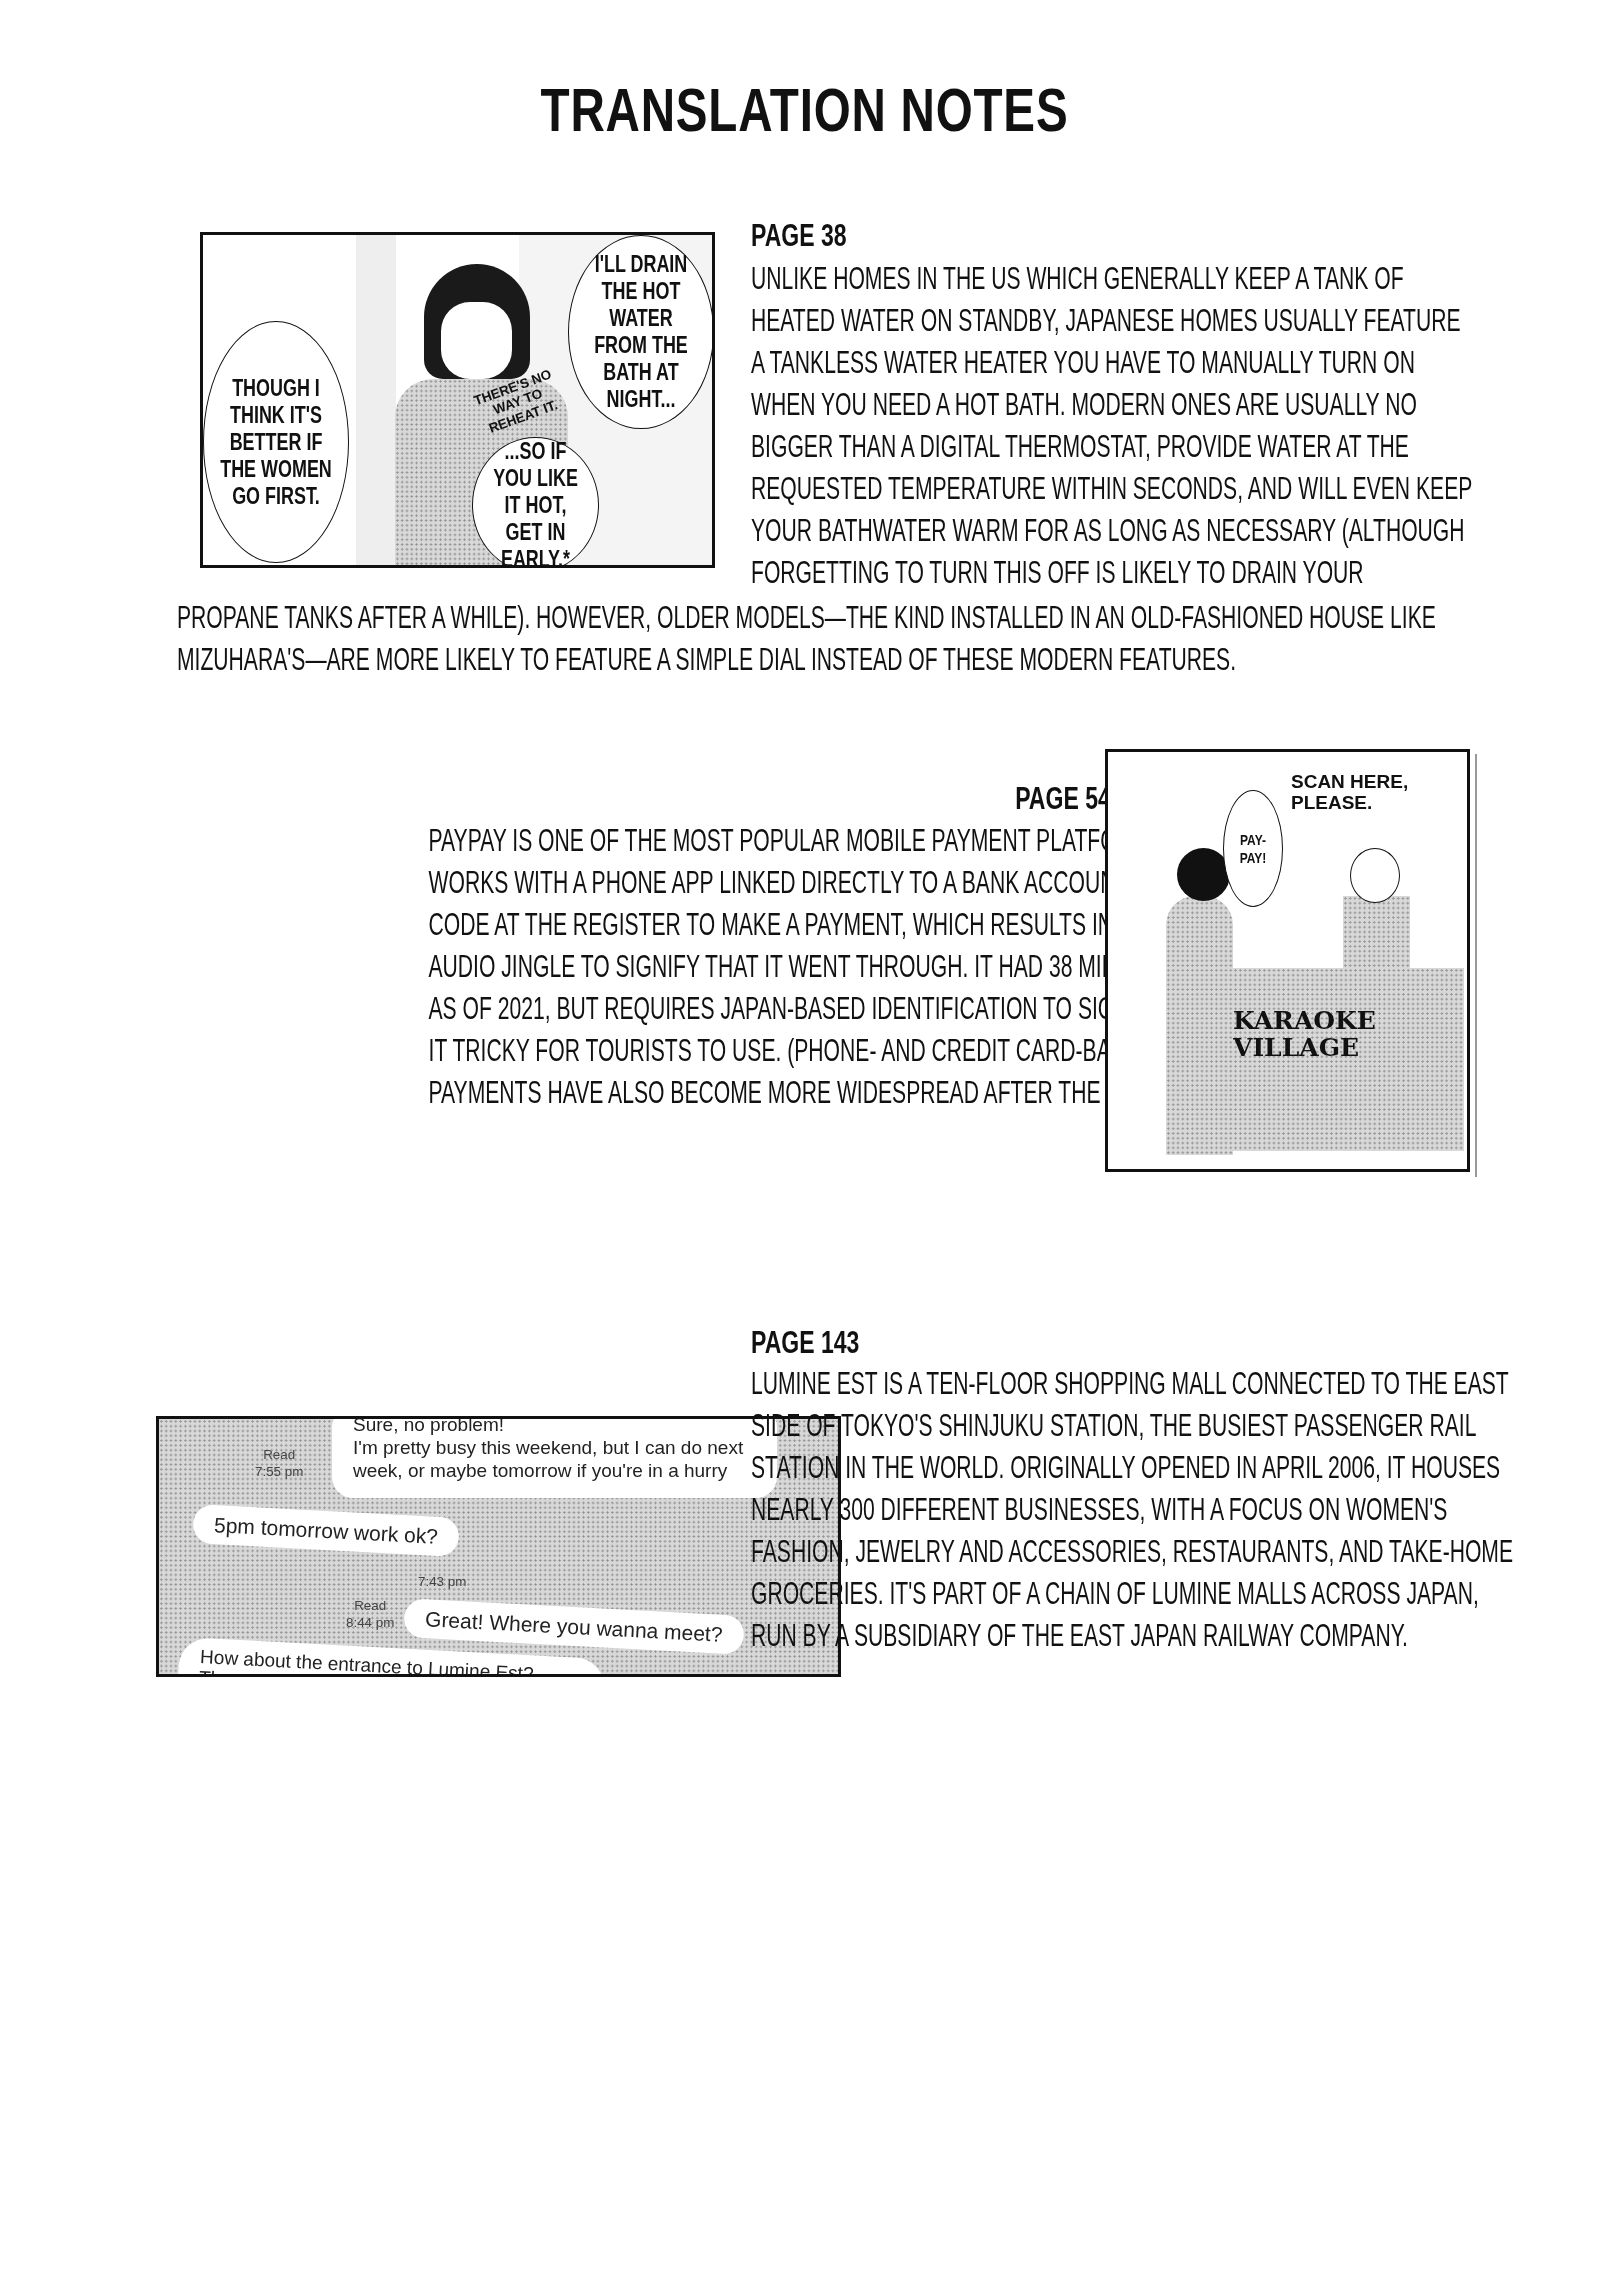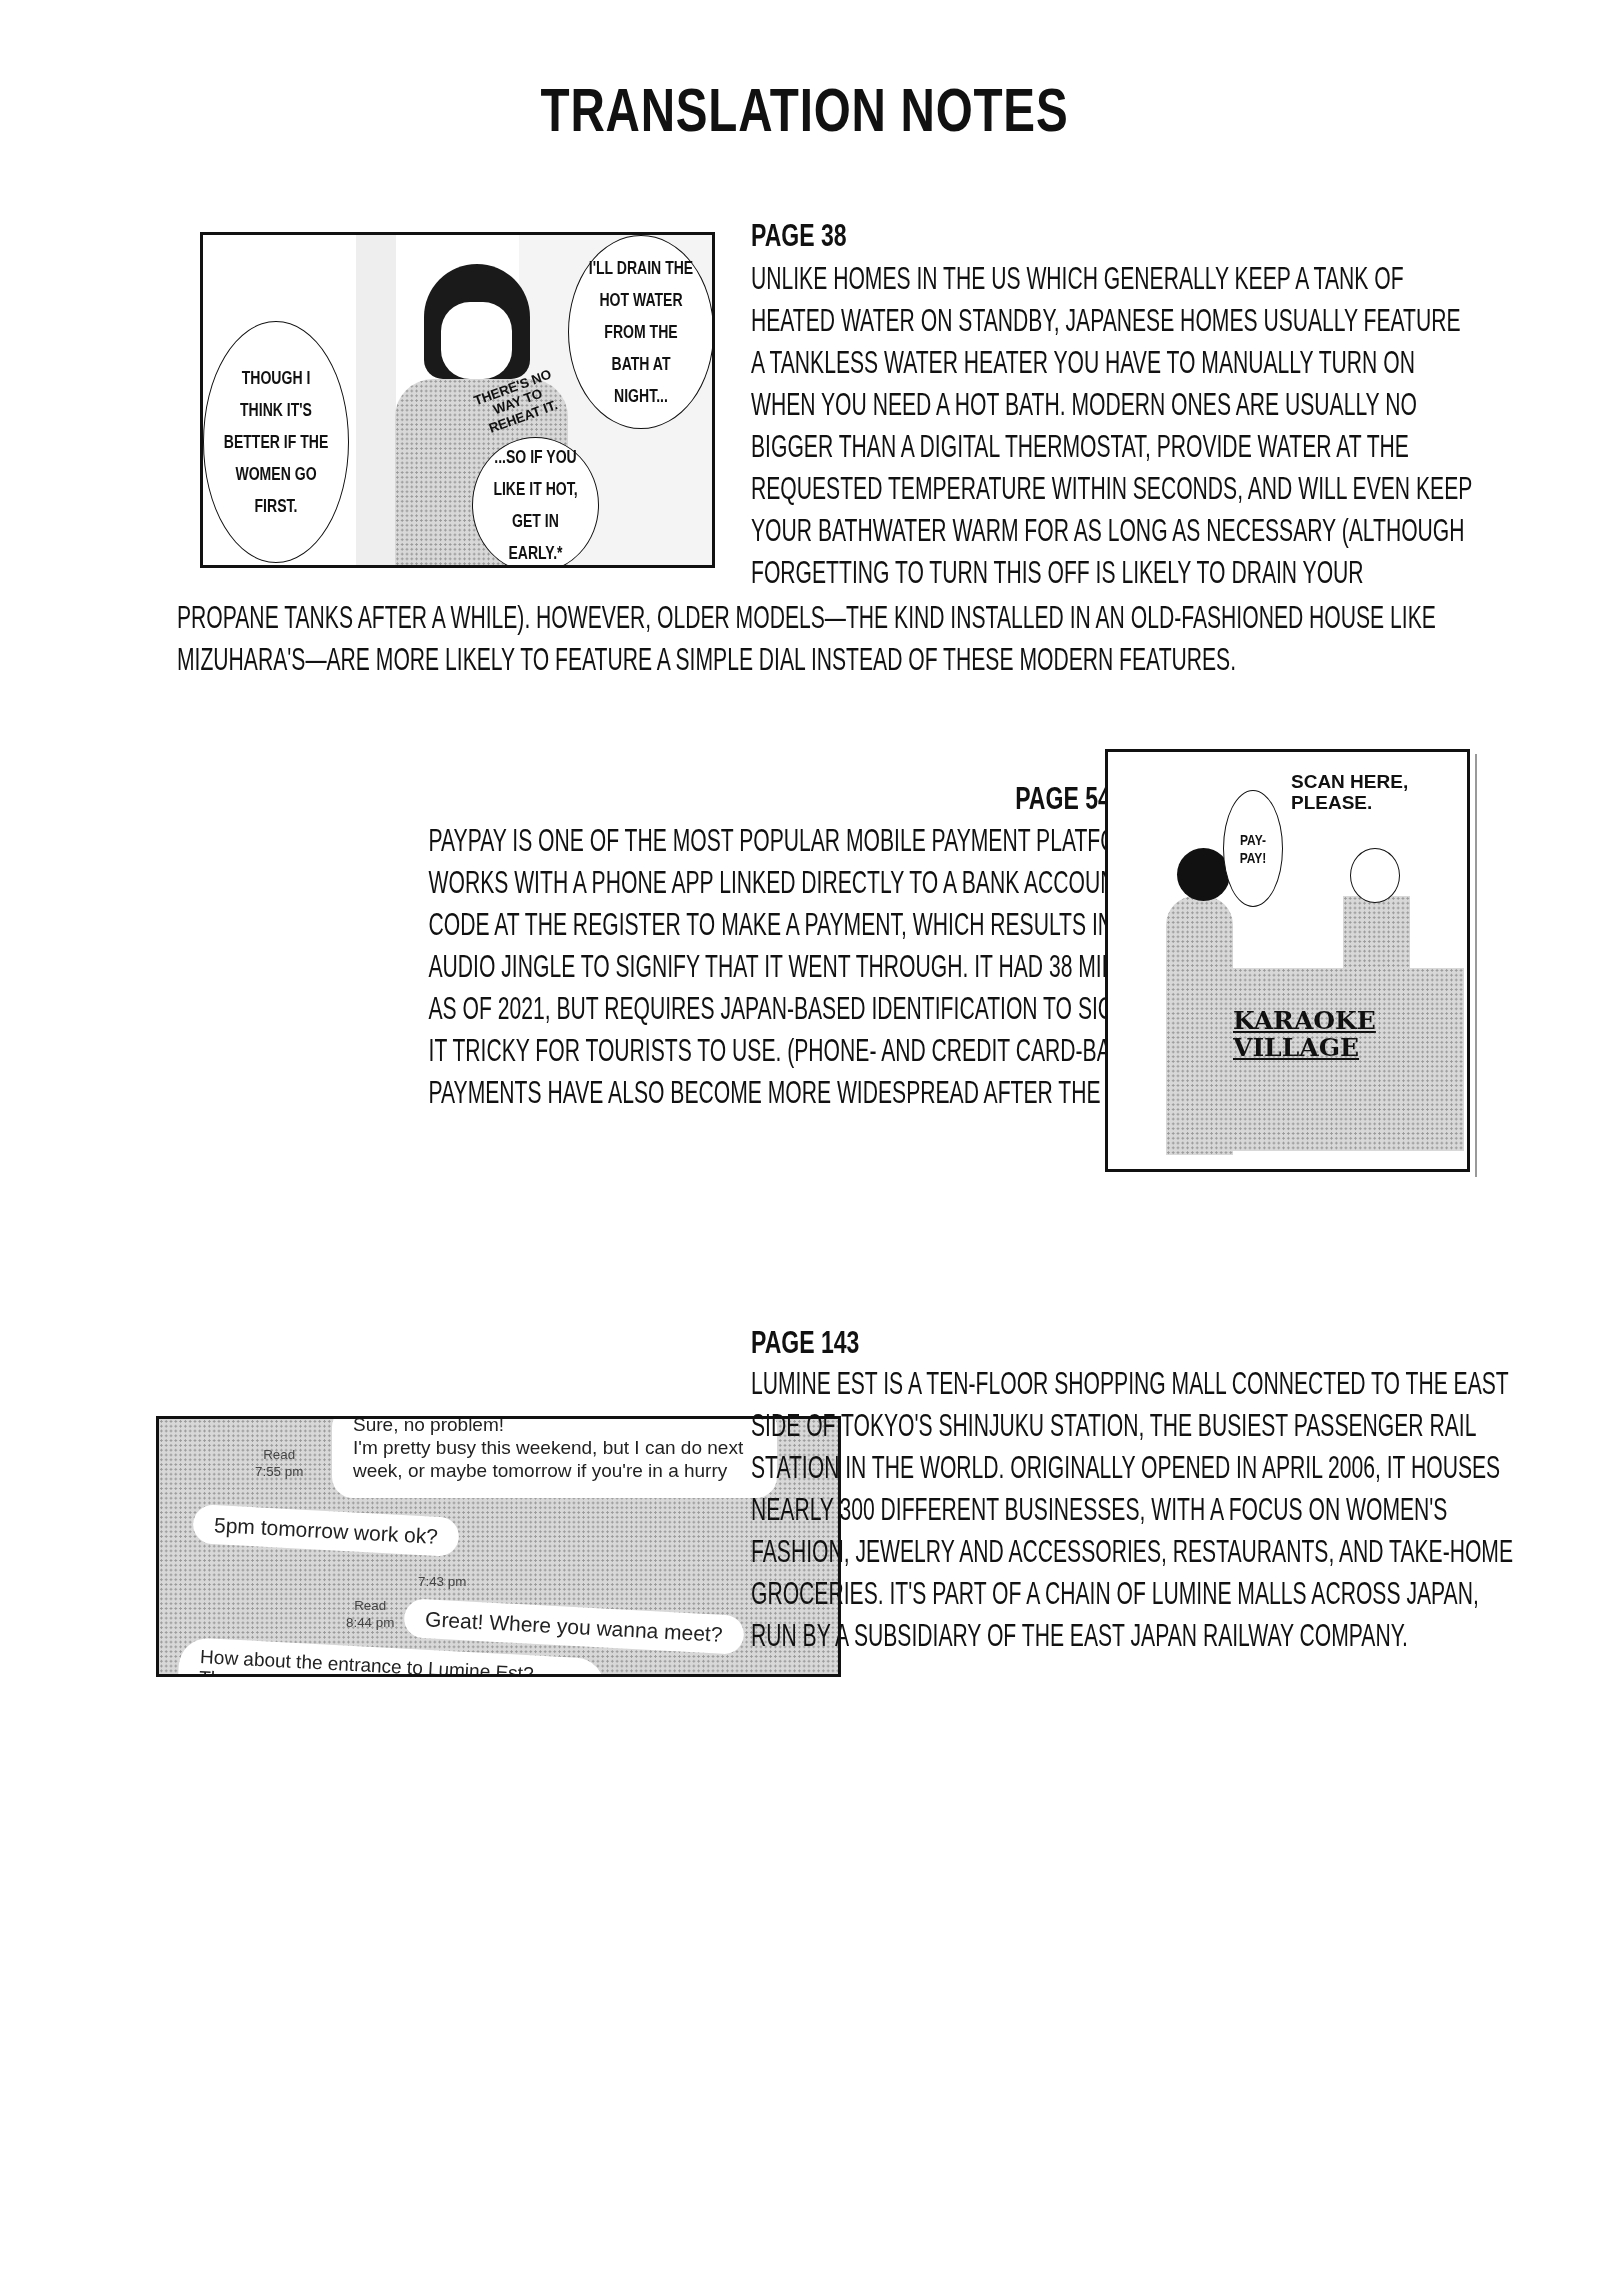--- a/index.html
+++ b/index.html
@@ -13,21 +13,21 @@
   .para { position:absolute; font-size:32px; line-height:42px; }
   .line { white-space:nowrap; display:block; transform:scaleX(0.66); }
   .line.r { transform-origin:right top; text-align:right; }
   .line.l { transform-origin:left top; }
   .panel { position:absolute; border:3.8px solid #111; background:#fff; overflow:hidden; box-sizing:border-box; }
   .screen { background-color:#d8d8d8;
             background-image: radial-gradient(#9a9a9a 1px, transparent 1.2px);
             background-size:4.8px 4.8px; }
   .bubble { position:absolute; background:#fff; border:1.9px solid #111; border-radius:50%;
             display:flex; align-items:center; justify-content:center; text-align:center;
-            font-weight:700; font-size:18px; line-height:32px; text-transform:uppercase; }
+            font-weight:700; font-size:23px; line-height:27px; text-transform:uppercase; }
   .bubble span { transform:scaleX(0.78); display:block; }
   .chat { position:absolute; background:#fff; border-radius:29px; font-size:21px; color:#222;
           padding:7.7px 21px; white-space:nowrap; }
   .meta { position:absolute; font-size:13.4px; color:#444; text-align:center; line-height:17.3px; }
 </style>
 </head>
 <body>
 
 <div class="title cond">TRANSLATION NOTES</div>
 
@@ -70,21 +70,21 @@
   <span class="line r">WORKS WITH A PHONE APP LINKED DIRECTLY TO A BANK ACCOUNT; USERS SCAN A QR</span>
   <span class="line r">CODE AT THE REGISTER TO MAKE A PAYMENT, WHICH RESULTS IN A LITTLE “PAYPAY!”</span>
   <span class="line r">AUDIO JINGLE TO SIGNIFY THAT IT WENT THROUGH. IT HAD 38 MILLION USERS IN JAPAN</span>
   <span class="line r">AS OF 2021, BUT REQUIRES JAPAN-BASED IDENTIFICATION TO SIGN UP FOR, MAKING</span>
   <span class="line r">IT TRICKY FOR TOURISTS TO USE. (PHONE- AND CREDIT CARD-BASED TOUCHLESS</span>
   <span class="line r">PAYMENTS HAVE ALSO BECOME MORE WIDESPREAD AFTER THE PANDEMIC.)</span>
 </div>
 
 <div class="panel" style="left:1105px; top:749px; width:365px; height:423px;">
   <div class="screen" style="position:absolute; left:106px; top:216px; width:250px; height:183px;"></div>
-  <div style="position:absolute; left:125px; top:255px; font-weight:900; font-size:25px; line-height:27px; font-family:'DejaVu Serif', serif;text-decoration:underline;">
+  <div style="position:absolute; left:125px; top:255px; font-weight:900; font-size:25px; line-height:27px; font-family:'DejaVu Serif', serif;">
     <div>KARAOKE</div>
     <div>VILLAGE</div>
   </div>
   <div class="screen" style="position:absolute; left:58px; top:144px; width:67px; height:259px; border-radius:29px 29px 0 0;"></div>
   <div style="position:absolute; left:69px; top:96px; width:53px; height:53px; background:#111; border-radius:50%;"></div>
   <div class="screen" style="position:absolute; left:235px; top:144px; width:67px; height:72px;"></div>
   <div style="position:absolute; left:242px; top:96px; width:48px; height:53px; background:#fff; border:1.9px solid #111; border-radius:50%;"></div>
   <div style="position:absolute; left:183px; top:19px; width:154px; font-size:19px; font-weight:700; text-align:left; line-height:21px;">SCAN HERE, PLEASE.</div>
   <div class="bubble" style="left:115px; top:38px; width:58px; height:115px; font-size:15.4px; line-height:17.3px;">
       <span>PAY-PAY!</span>

